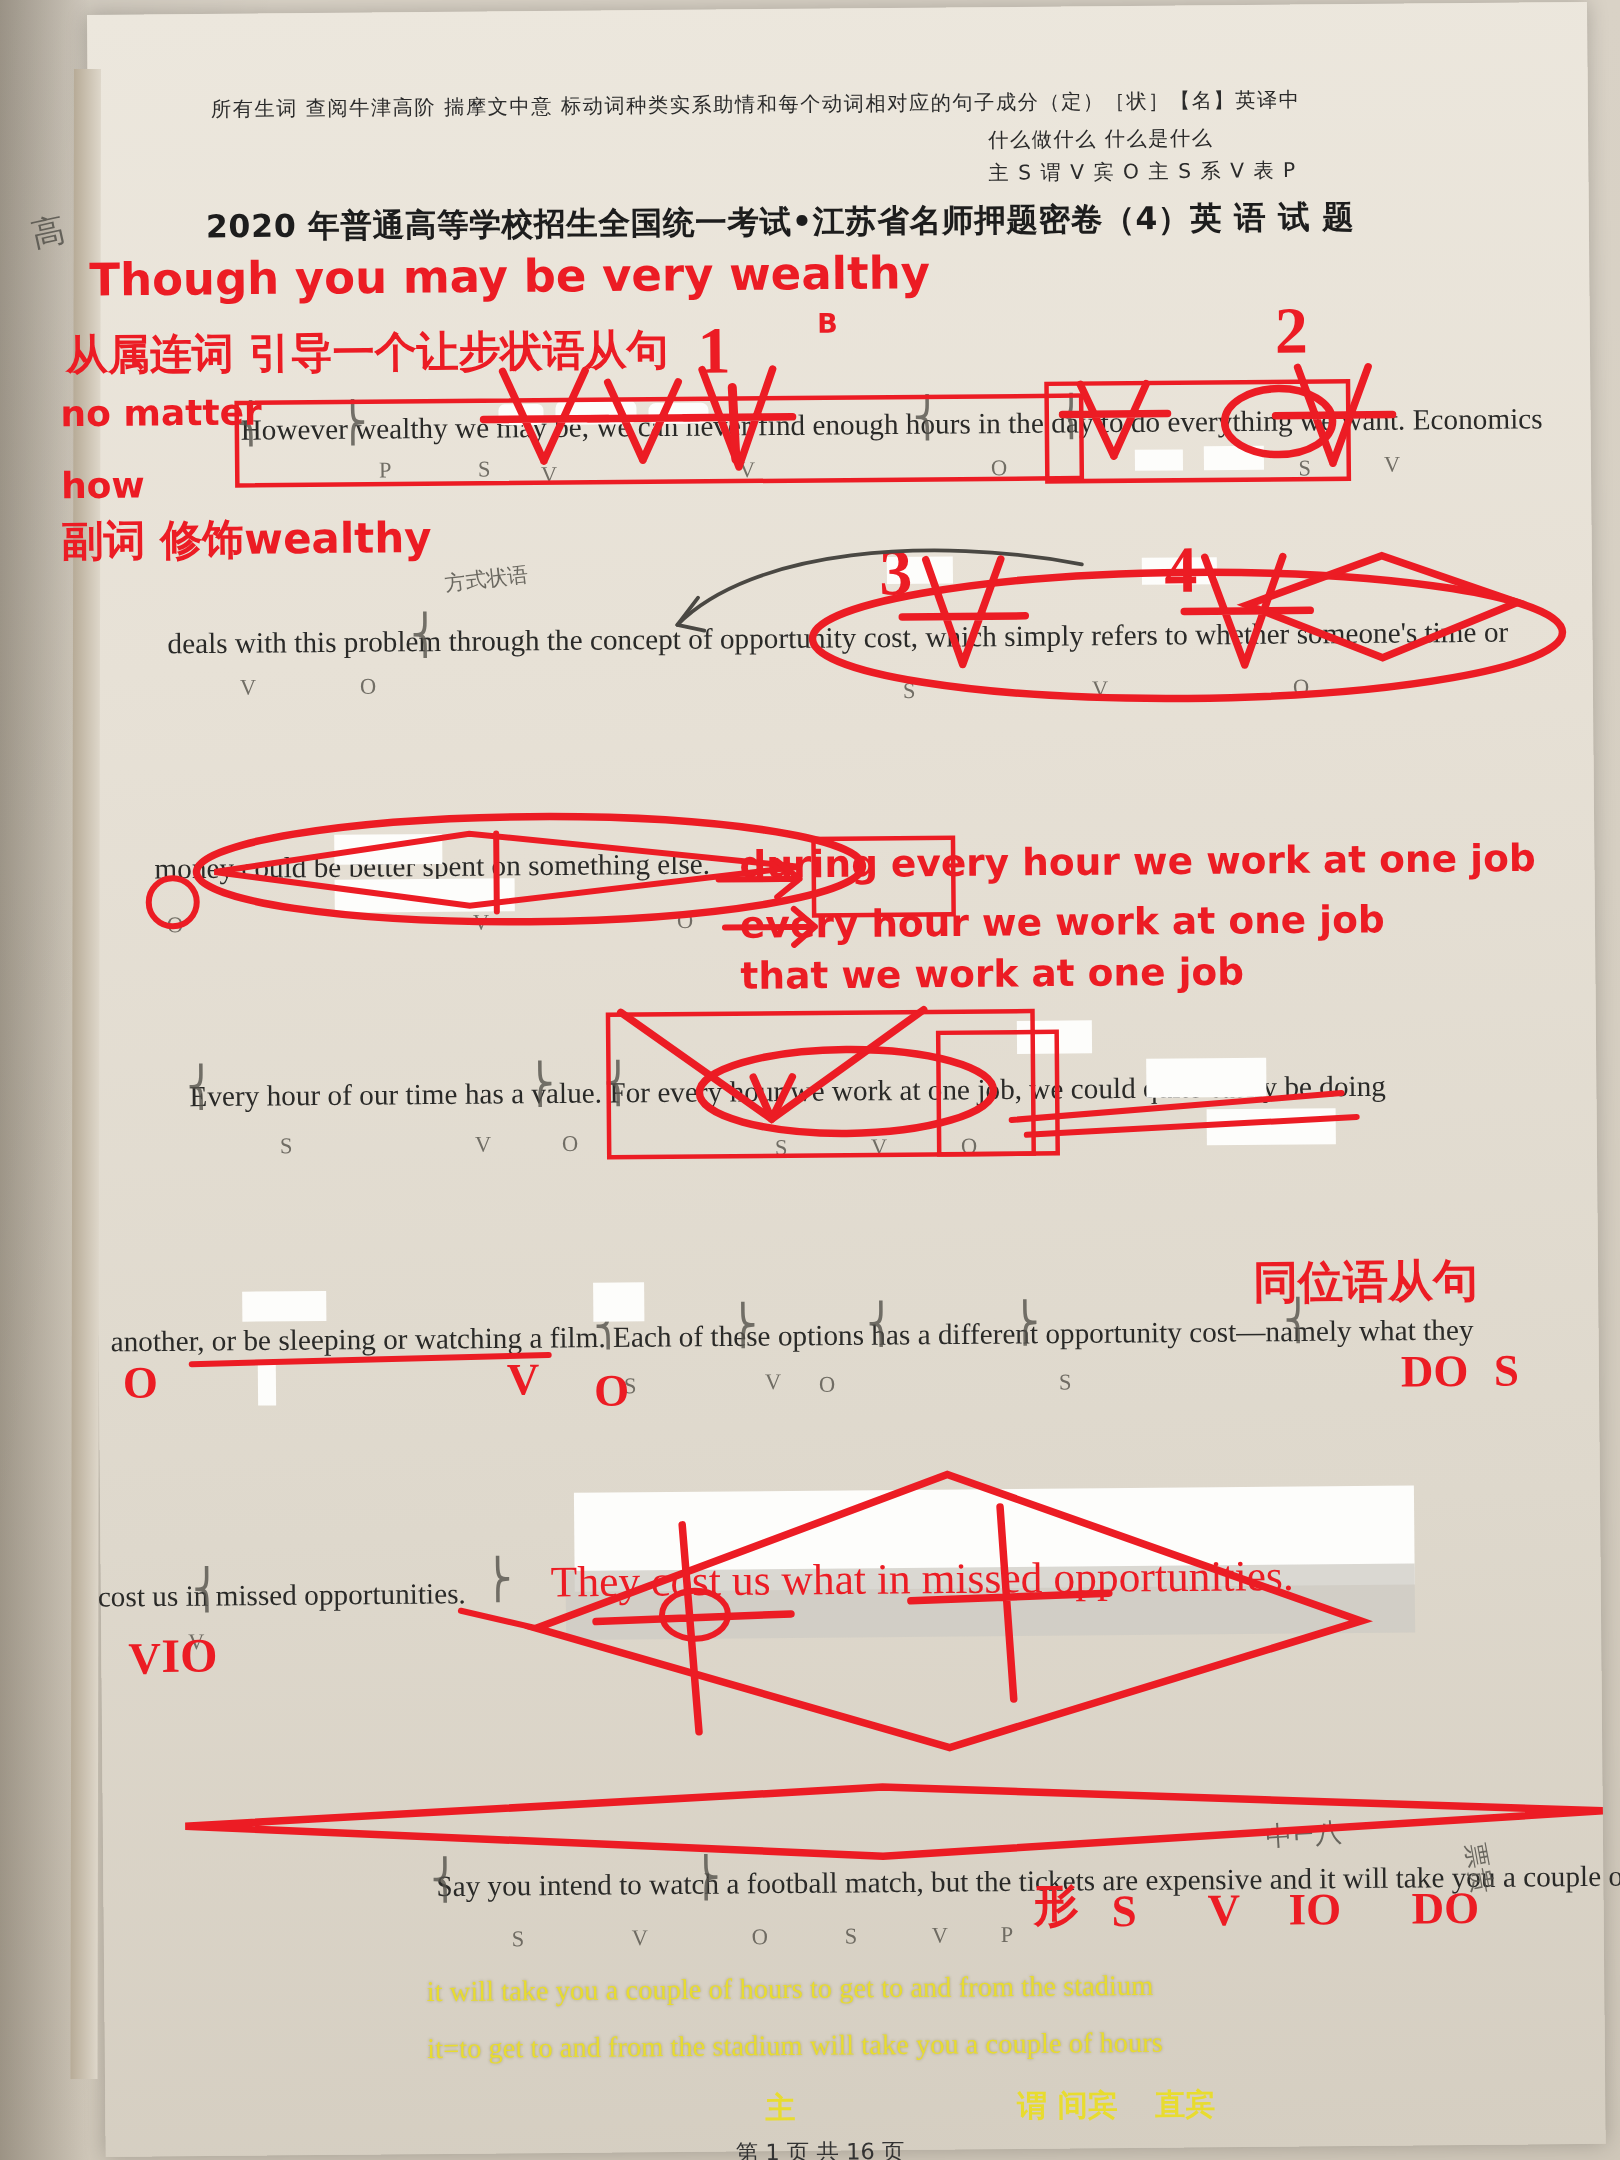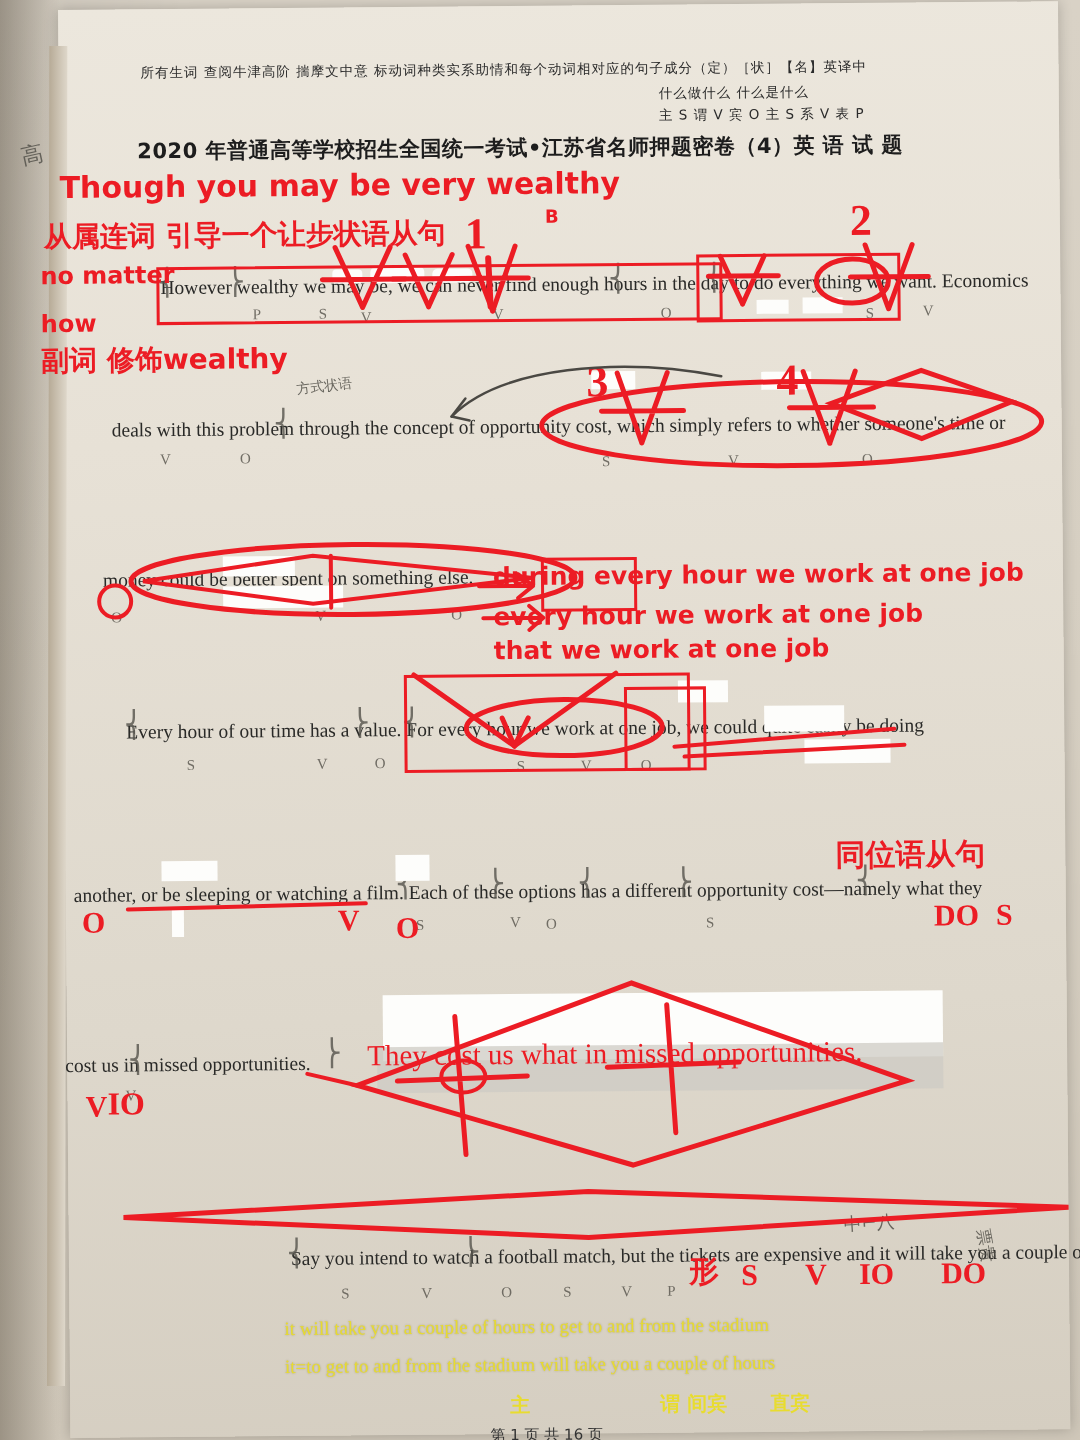--- a/index.html
+++ b/index.html
@@ -258,21 +258,21 @@
 
     <div class="rlet" style="left:620px;top:1252px;font-size:30px;">形</div>
     <div class="rlet" style="left:672px;top:1256px;">S</div>
     <div class="rlet" style="left:736px;top:1256px;">V</div>
     <div class="rlet" style="left:790px;top:1256px;">IO</div>
     <div class="rlet" style="left:872px;top:1256px;">DO</div>
 
     <div class="yel" style="left:215px;top:1310px;">it will take you a couple of hours to get to and from the stadium</div>
     <div class="yel" style="left:215px;top:1348px;">it=to get to and from the stadium  will take you a couple of hours</div>
     <div class="yel-b" style="left:440px;top:1386px;">主</div>
-    <div class="yel-b" style="left:590px;top:1386px;">谓 间宾</div>
+    <div class="yel-b" style="left:608px;top:1386px;">谓 间宾</div>
     <div class="yel-b" style="left:700px;top:1386px;">直宾</div>
 
     <svg class="ov" viewBox="0 0 1000 1428">
       <g stroke="#ec1c24" stroke-width="4" fill="none" stroke-linecap="round">
 
         <path d="M275 240 L302 300 M302 300 L330 240 M262 272 L345 272" stroke-width="5"></path>
         <path d="M345 248 L368 300 M368 300 L392 248 M332 272 L405 272" stroke-width="5"></path>
         <path d="M408 240 L432 305 M432 305 L455 240 M396 272 L468 272" stroke-width="5"></path>
 
         <path d="M428 252 L430 300" stroke-width="6"></path>

